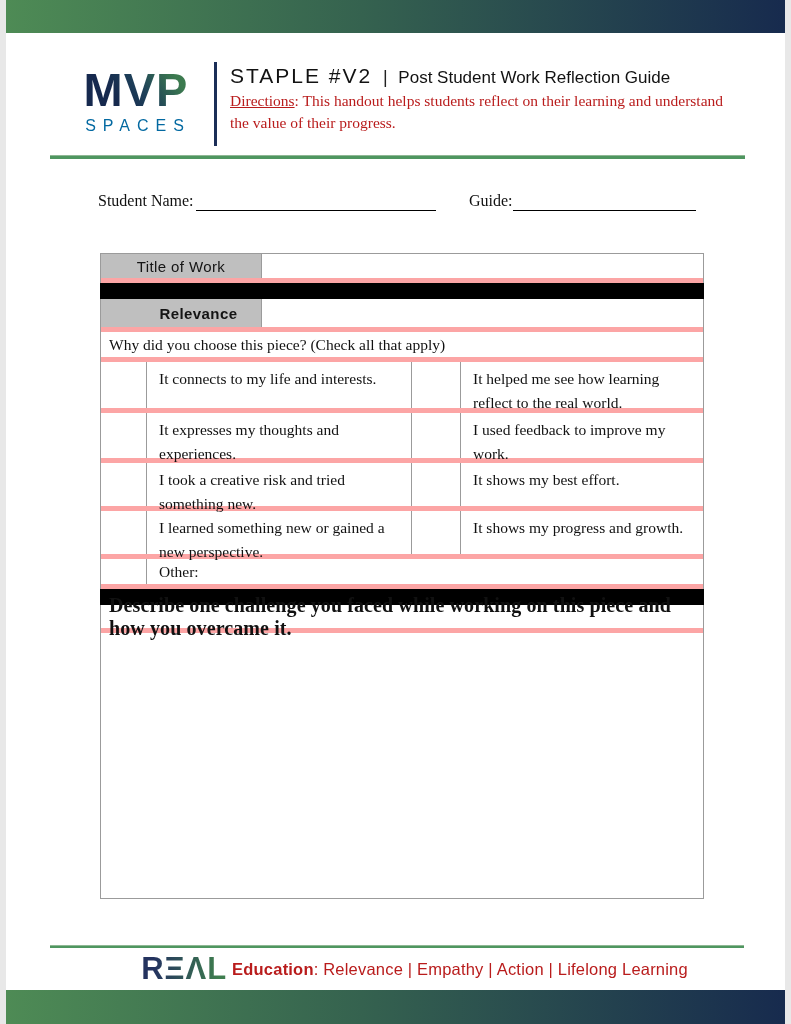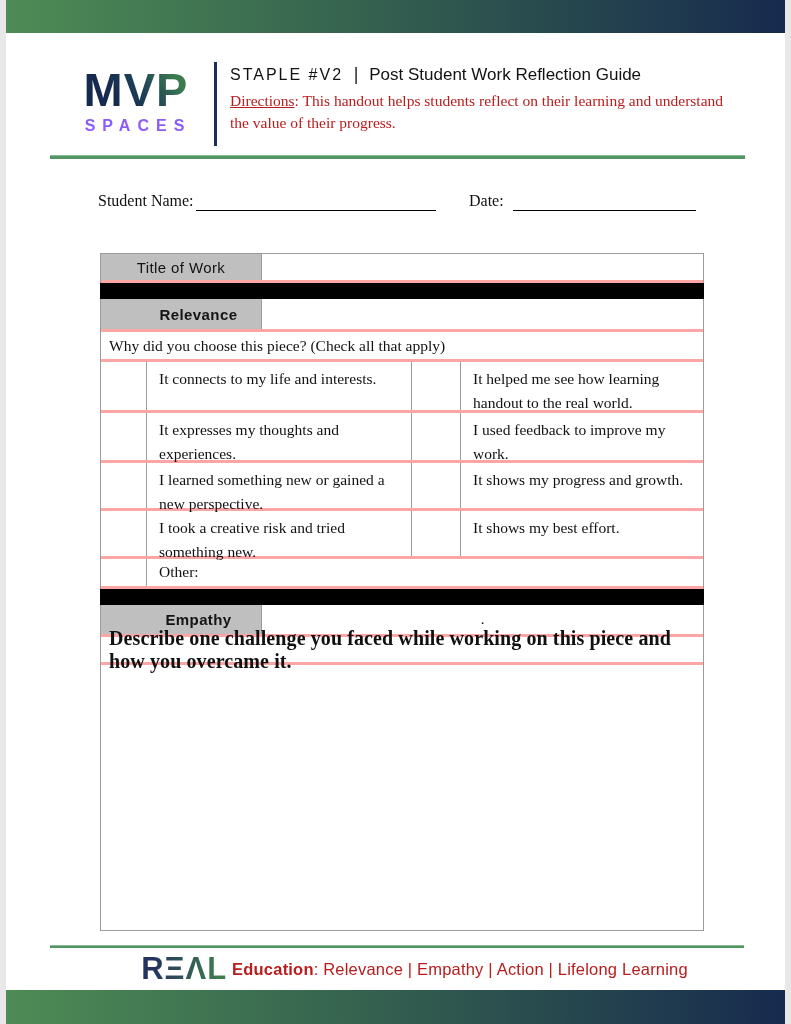--- a/index.html
+++ b/index.html
@@ -25,33 +25,33 @@
   .logo-main {
     font-family: "Liberation Sans", sans-serif;
     font-weight: bold; font-size: 47px; line-height: 1; letter-spacing: 1px;
     display: inline-block;
     background: linear-gradient(55deg, #16294e 30%, #1e4059 55%, #3c7a4f 85%);
     -webkit-background-clip: text; background-clip: text;
     color: transparent;
   }
   .logo-sub {
     font-family: "Liberation Sans", sans-serif;
-    font-weight: bold; font-size: 16px; letter-spacing: 7px;
-    color: #8b5cf6; margin-top: 4px; padding-left: 4px;
+    font-weight: normal; font-size: 16px; letter-spacing: 7px;
+    color: #0369a1; margin-top: 4px; padding-left: 4px;
   }
   .logo-divider {
     position: absolute; left: 208px; top: 62px; width: 3px; height: 84px;
     background: #1b2e57;
   }
   .doc-title {
     position: absolute; left: 224px; top: 64px;
     font-family: "Liberation Sans", sans-serif; color: #121212;
     font-size: 17px; white-space: nowrap;
   }
-  .doc-title .t-main { font-size: 16px; letter-spacing: 2px; font-weight: 500; }
+  .doc-title .t-main { font-size: 21px; letter-spacing: 2px; font-weight: 500; }
   .doc-title .t-sep { font-size: 18px; margin: 0 6px; color: #222; }
   .doc-title .t-rest { font-size: 17px; }
   .doc-directions {
     position: absolute; left: 224px; top: 90px; width: 500px;
     font-size: 15.5px; line-height: 1.45; color: #b91c1c;
   }
   .doc-directions .dir-label { text-decoration: underline; }
 
   .rule-green {
     position: absolute; height: 4px;
@@ -68,21 +68,21 @@
   .write-line { position: absolute; top: 2px; height: 17px; border-bottom: 1.6px solid #000; }
   .line-name { left: 190px; width: 240px; }
   .line-date { left: 507px; width: 183px; }
 
   
   .form-table {
     position: absolute; left: 94px; top: 253px; width: 604px;
     border: 1px solid #9b9b9b;
     font-size: 15.5px;
   }
-  .t-row { display: flex; border-bottom: 3px solid #fca5a5; background: #fff; }
+  .t-row { display: flex; border-bottom: 5px solid #fca5a5; background: #fff; }
   .t-row:last-child { border-bottom: none; }
   .cell { border-right: 1px solid #9b9b9b; }
   .cell:last-child { border-right: none; }
   .gray-cell {
     width: 161px; flex: 0 0 161px;
     background: #bfbfbf;
     display: flex; align-items: center; justify-content: center;
     font-family: "Liberation Sans", sans-serif;
     font-size: 15px; color: #141414; letter-spacing: 0.4px;
   }
@@ -157,21 +157,21 @@
   </div>
   <div class="doc-directions">
     <span class="dir-label">Directions</span><span>: This handout helps students reflect on their learning and understand the value of their progress.</span>
   </div>
 
   <div class="rule-green rule-top"></div>
 
   <div class="field-row">
     <span class="field-label lbl-name">Student Name:</span>
     <span class="write-line line-name"></span>
-    <span class="field-label lbl-date">Date:</span>
+    <span class="field-label lbl-date">Guide:</span>
     <span class="write-line line-date"></span>
   </div>
 
   <div class="form-table">
 
     <div class="t-row row-title">
       <div class="cell gray-cell">Title of Work</div>
       <div class="cell answer-area"></div>
     </div>
 
@@ -183,55 +183,51 @@
     </div>
 
     <div class="t-row row-question">
       <div class="q-text">Why did you choose this piece? (Check all that apply)</div>
     </div>
 
     <div class="t-row cb-row row-cb1">
       <div class="cell cb-cell"></div>
       <div class="cell txt-left">It connects to my life and interests.</div>
       <div class="cell cb-cell2"></div>
-      <div class="cell txt-right">It helped me see how learning handout to the real world.</div>
+      <div class="cell txt-right">It helped me see how learning reflect to the real world.</div>
     </div>
 
     <div class="t-row cb-row row-cb2">
       <div class="cell cb-cell"></div>
       <div class="cell txt-left">It expresses my thoughts and experiences.</div>
       <div class="cell cb-cell2"></div>
       <div class="cell txt-right">I used feedback to improve my work.</div>
     </div>
 
+    <div class="t-row cb-row row-cb3">
+      <div class="cell cb-cell"></div>
+      <div class="cell txt-left">I took a creative risk and tried something new.</div>
+      <div class="cell cb-cell2"></div>
+      <div class="cell txt-right">It shows my best effort.</div>
+    </div>
+
     <div class="t-row cb-row row-cb4">
       <div class="cell cb-cell"></div>
       <div class="cell txt-left">I learned something new or gained a new perspective.</div>
       <div class="cell cb-cell2"></div>
       <div class="cell txt-right">It shows my progress and growth.</div>
     </div>
 
-    <div class="t-row cb-row row-cb3">
-      <div class="cell cb-cell"></div>
-      <div class="cell txt-left">I took a creative risk and tried something new.</div>
-      <div class="cell cb-cell2"></div>
-      <div class="cell txt-right">It shows my best effort.</div>
-    </div>
-
     <div class="t-row row-other">
       <div class="cell cb-cell"></div>
       <div class="cell other-text"><span>Other:</span></div>
     </div>
 
     <div class="t-row row-blackbar"></div>
 
-    <div class="t-row row-empathy">
-      <div class="cell gray-cell bold">Empathy</div>
-      <div class="cell emp-right">.</div>
-    </div>
 
     <div class="t-row row-describe">
       <div class="d-text">Describe one challenge you faced while working on this piece and how you overcame it.</div>
     </div>
 
     <div class="t-row row-answerbox">
       <div class="answer-area"></div>
     </div>
 
   </div>

